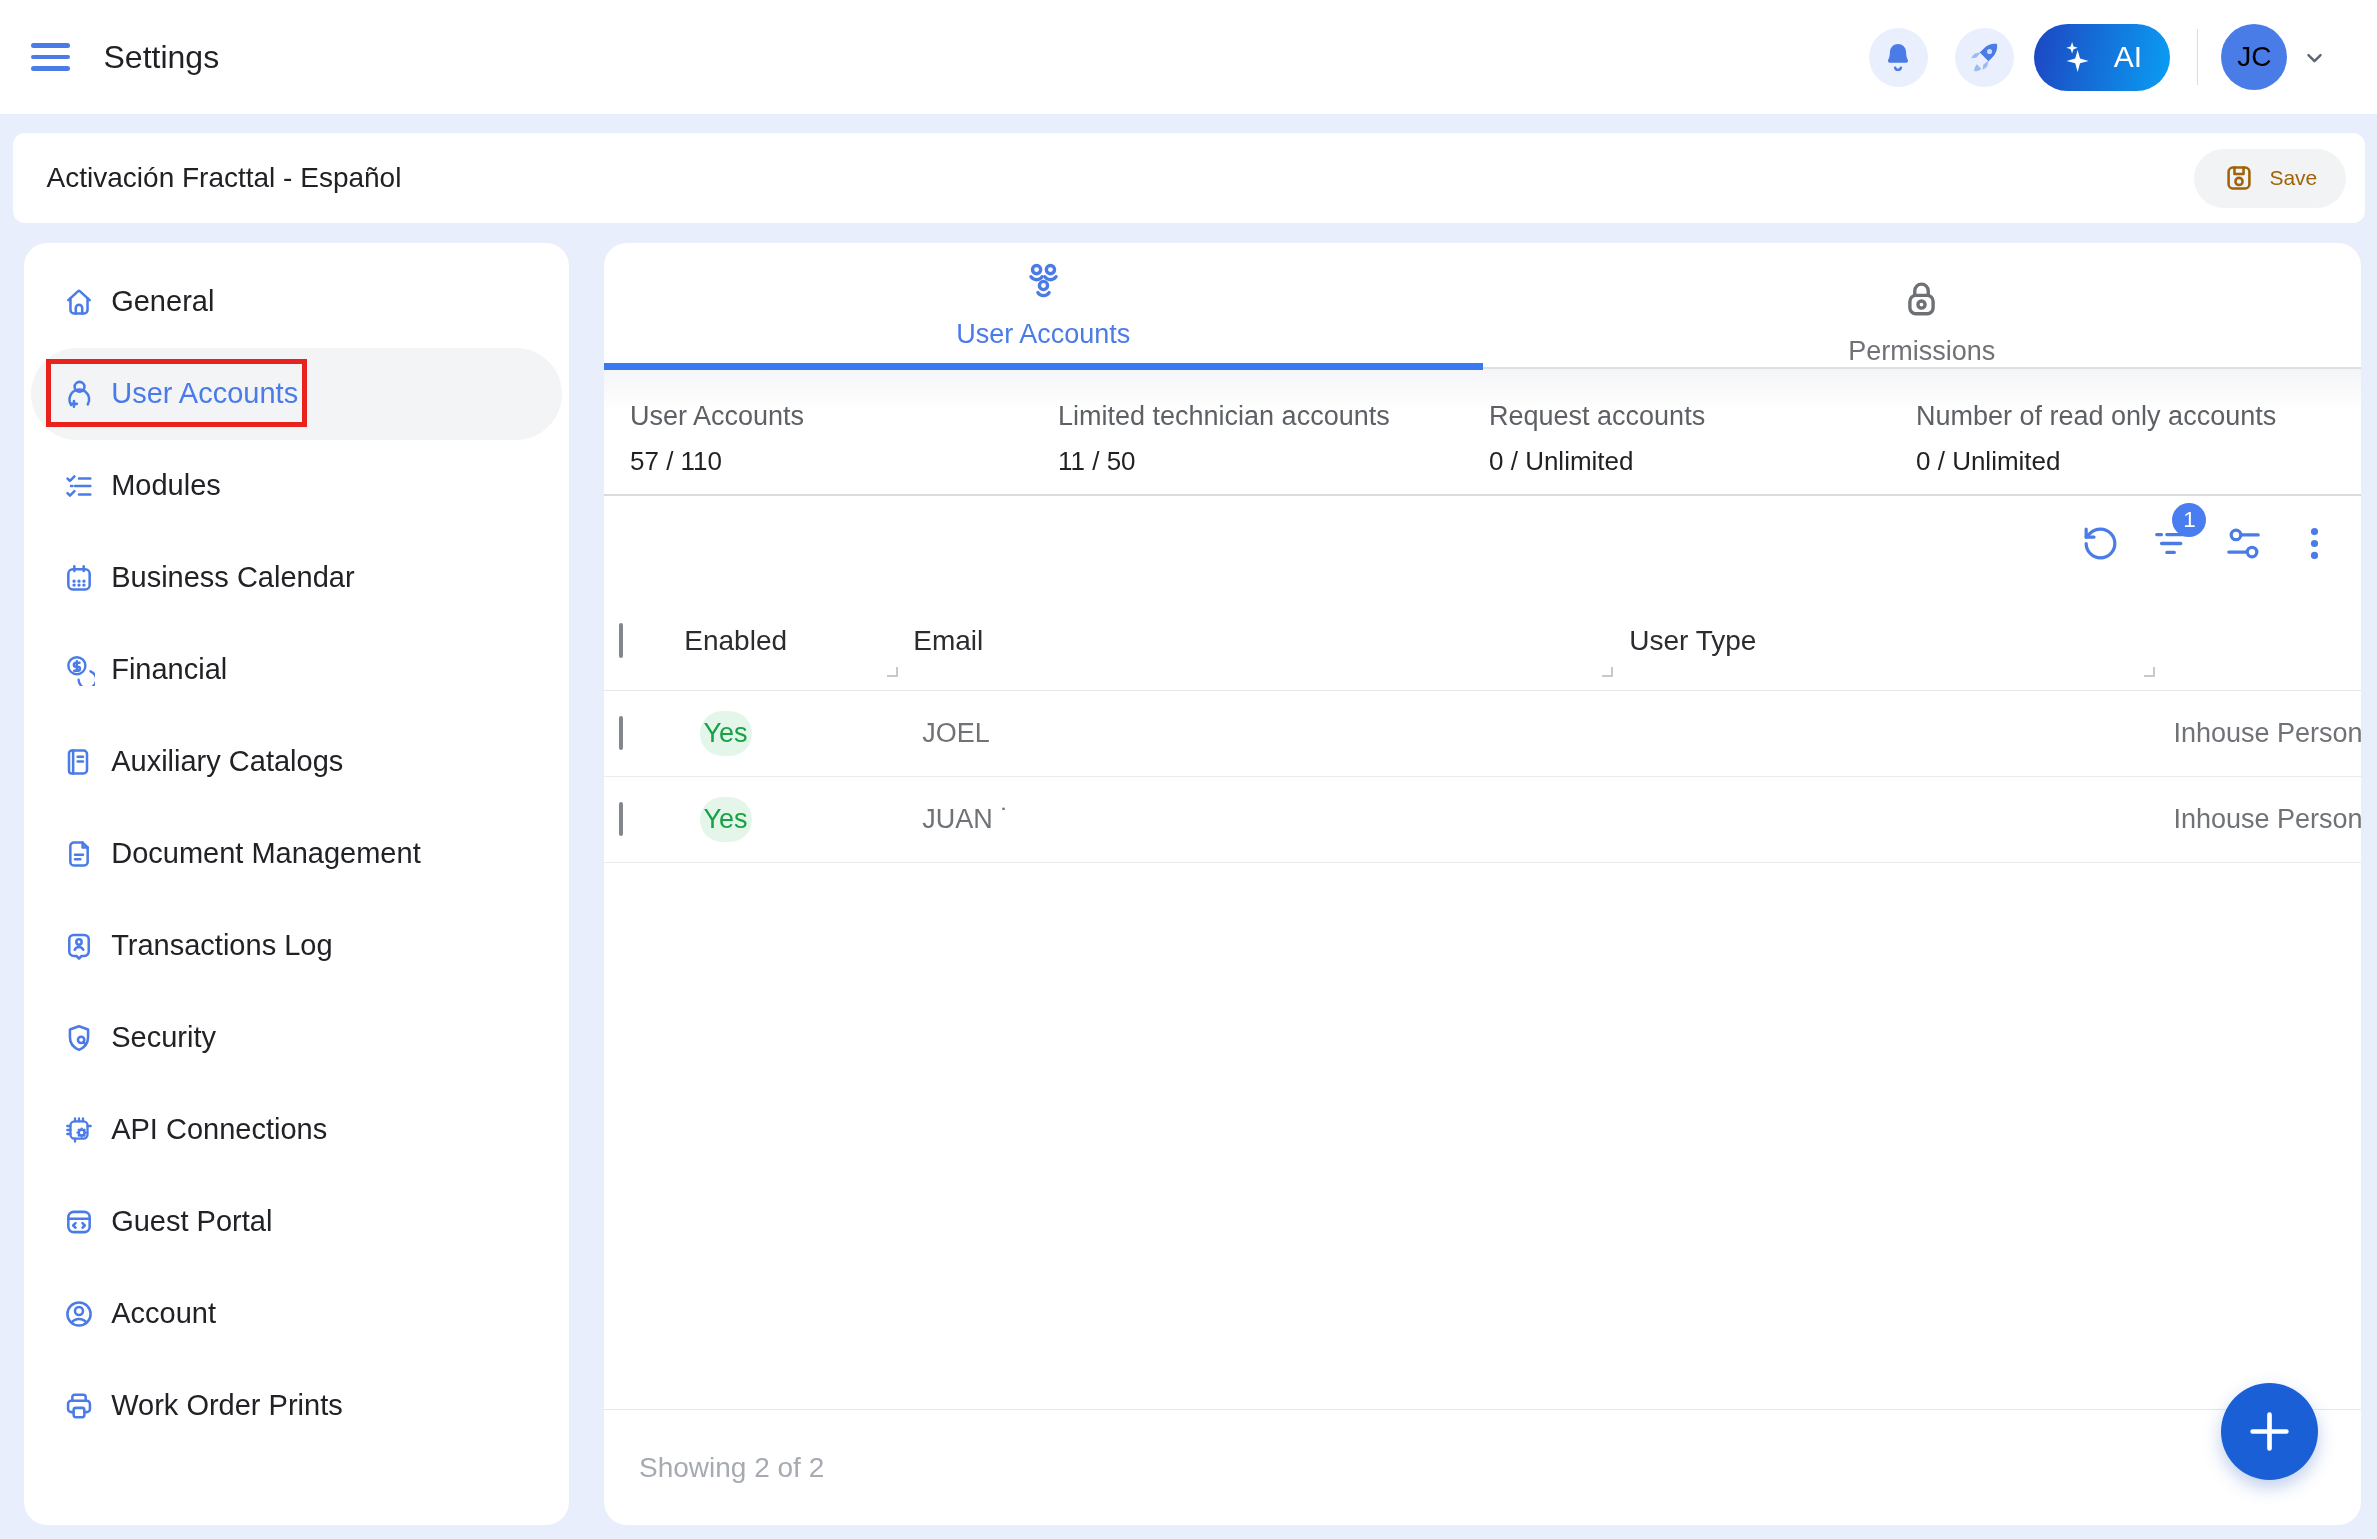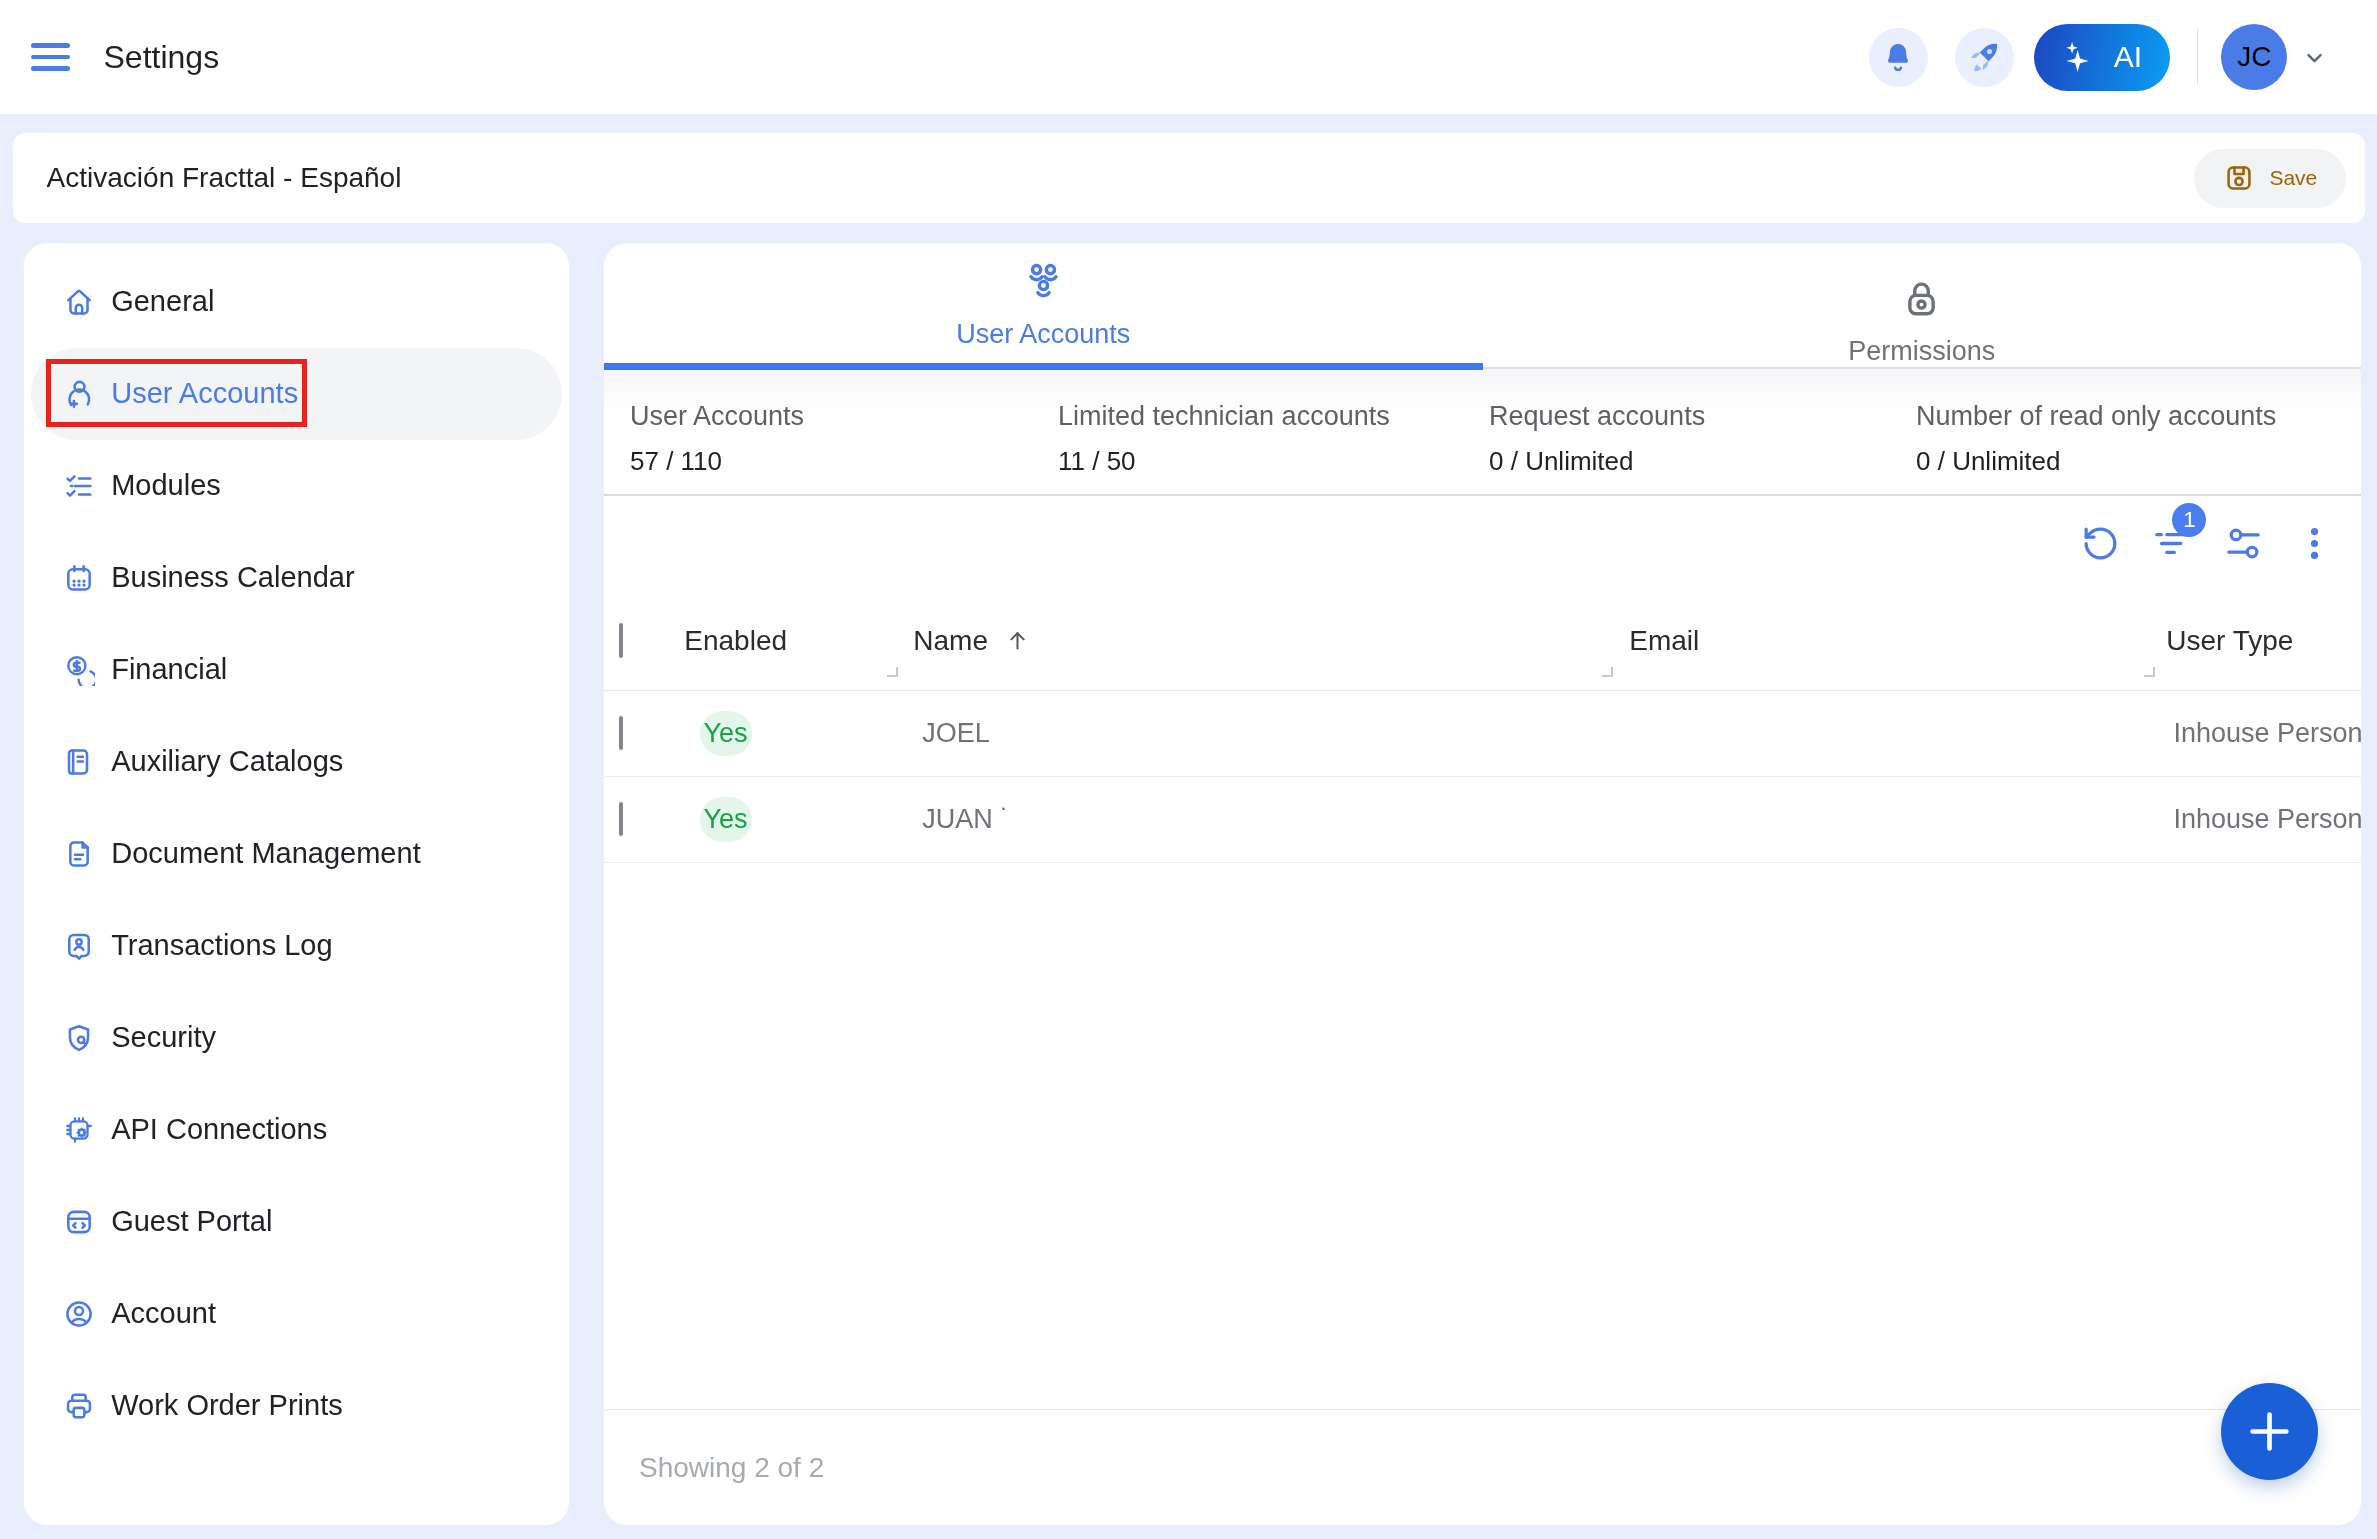--- a/index.html
+++ b/index.html
@@ -439,29 +439,20 @@
           <circle cx="12" cy="5" r="2.1"></circle>
             <circle cx="12" cy="12" r="2.1"></circle>
             <circle cx="12" cy="19" r="2.1"></circle>
         </svg>
       </div>
     </div>
 
     <div class="grid-row thead">
       <div><span class="checkbox clickable"></span></div>
       <div class="clickable">Enabled</div>
-      <div class="th-name clickable">
-        <span>Name</span>
-        <span class="sort-arrow">
-          <svg viewBox="0 0 24 24" fill="none" stroke="currentColor" stroke-width="1.8" stroke-linecap="round" stroke-linejoin="round">
-            <path d="M12 19V5.5"></path>
-              <path d="m6.5 11 5.5-5.5L17.5 11"></path>
-          </svg>
-        </span>
-      </div>
       <div class="clickable">Email</div>
       <div class="clickable">User Type</div>
       <span class="resize-mark" style="left:283px"></span>
       <span class="resize-mark" style="left:998px"></span>
       <span class="resize-mark" style="left:1540px"></span>
     </div>
 
     <div class="grid-row trow clickable">
       <div><span class="checkbox clickable"></span></div>
       <div><span class="yes-pill">Yes</span></div>

